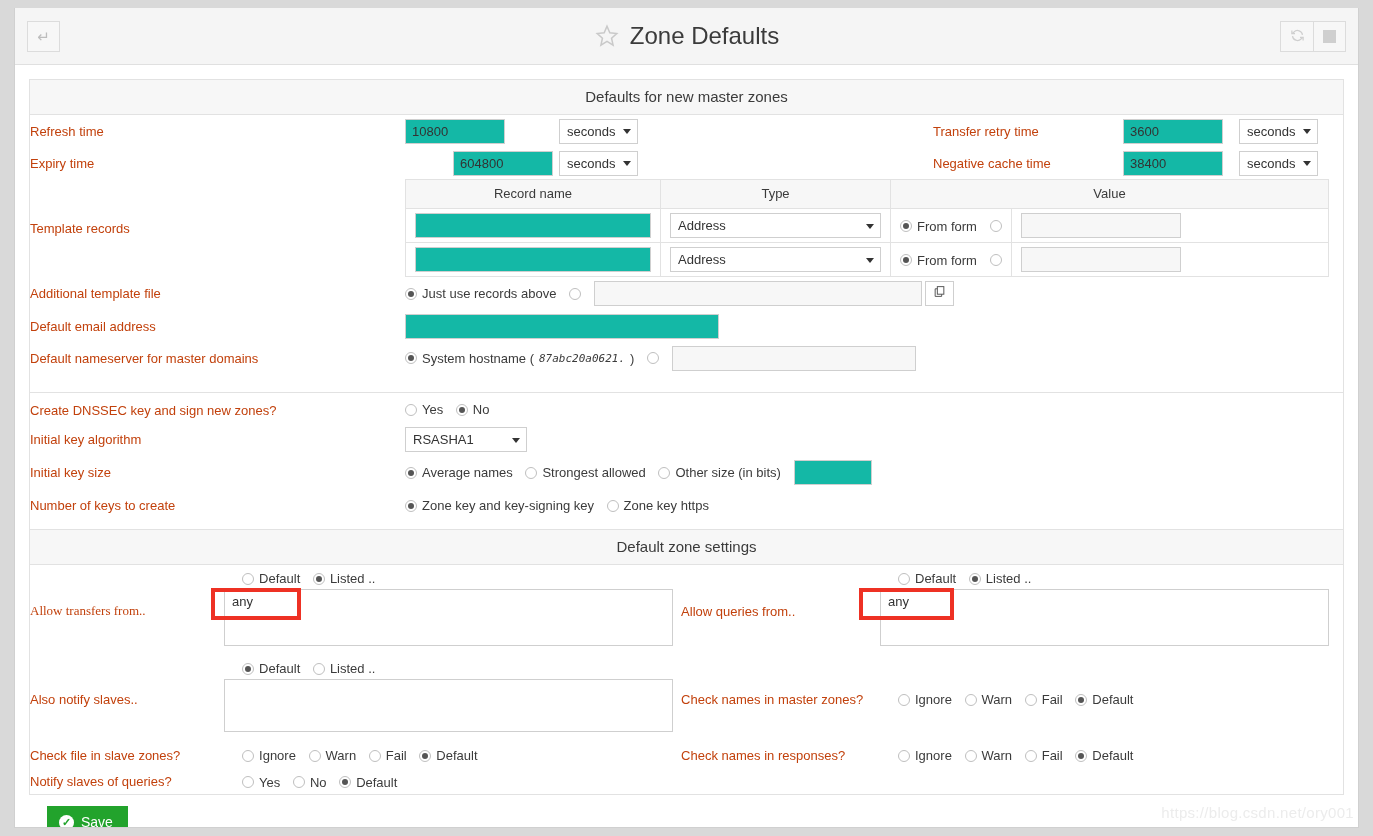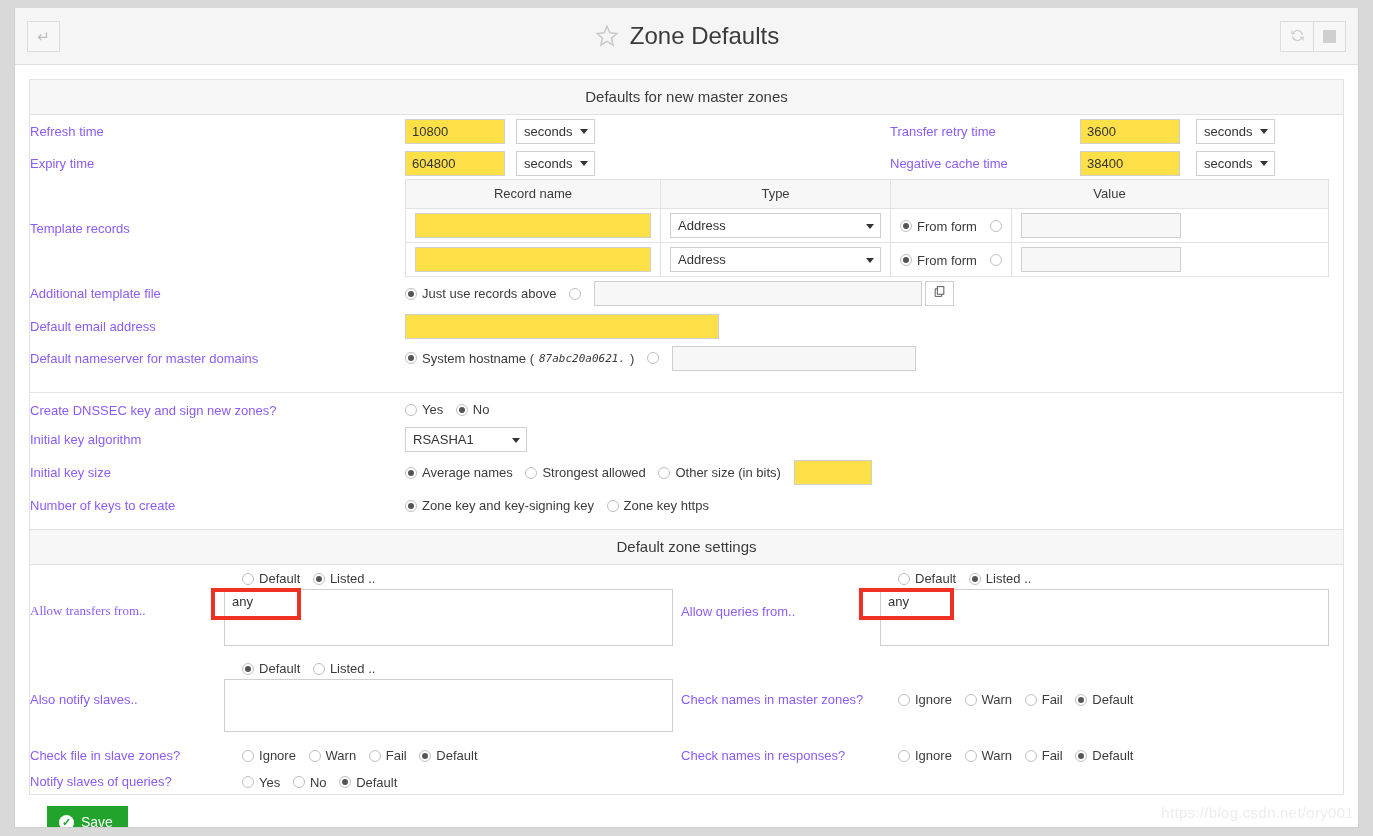--- a/index.html
+++ b/index.html
@@ -84,32 +84,32 @@
     padding:8px 0 9px 0;
   }
   .sec-divider { border-top:1px solid #e2e2e2; }
 
   table.grid { border-collapse:collapse; width:100%; }
   table.grid td { vertical-align:middle; padding:0; }
 
   .lbl {
     padding-left:16px;
     font-size:13px;
-    color:#8b5cf6;
+    color:#c2410c;
     white-space:nowrap;
   }
 
   input.txt {
     border:1px solid #cfcfcf;
     height:25px;
     padding:2px 6px;
     font-family:"Liberation Sans", sans-serif;
     font-size:13px;
     color:#333;
-    background:#fde047;
+    background:#14b8a6;
     outline:none;
   }
   input.txt[disabled] { background:#f7f7f7; }
 
   .sel {
     position:relative;
     display:inline-block;
     border:1px solid #cfcfcf;
     height:25px;
     background:#fff;
@@ -285,21 +285,21 @@
           <td style="padding-left:6px;">
             <div class="sel" style="width:79px;">
               <span>seconds</span>
               <i class="caret"></i>
             </div>
           </td>
         </tr>
         <tr>
           <td class="lbl" style="height:32px;">Expiry time</td>
           <td>
-            <input class="txt" style="width: 100px;" value="604800">
+            <input class="txt" style="width: 100px; margin-left: 48px;" value="604800">
           </td>
           <td style="padding-left:6px;">
             <div class="sel" style="width:79px;">
               <span>seconds</span>
               <i class="caret"></i>
             </div>
           </td>
           <td class="lbl" style="padding-left:0;">Negative cache time</td>
           <td>
             <input class="txt" style="width: 100px;" value="38400">

